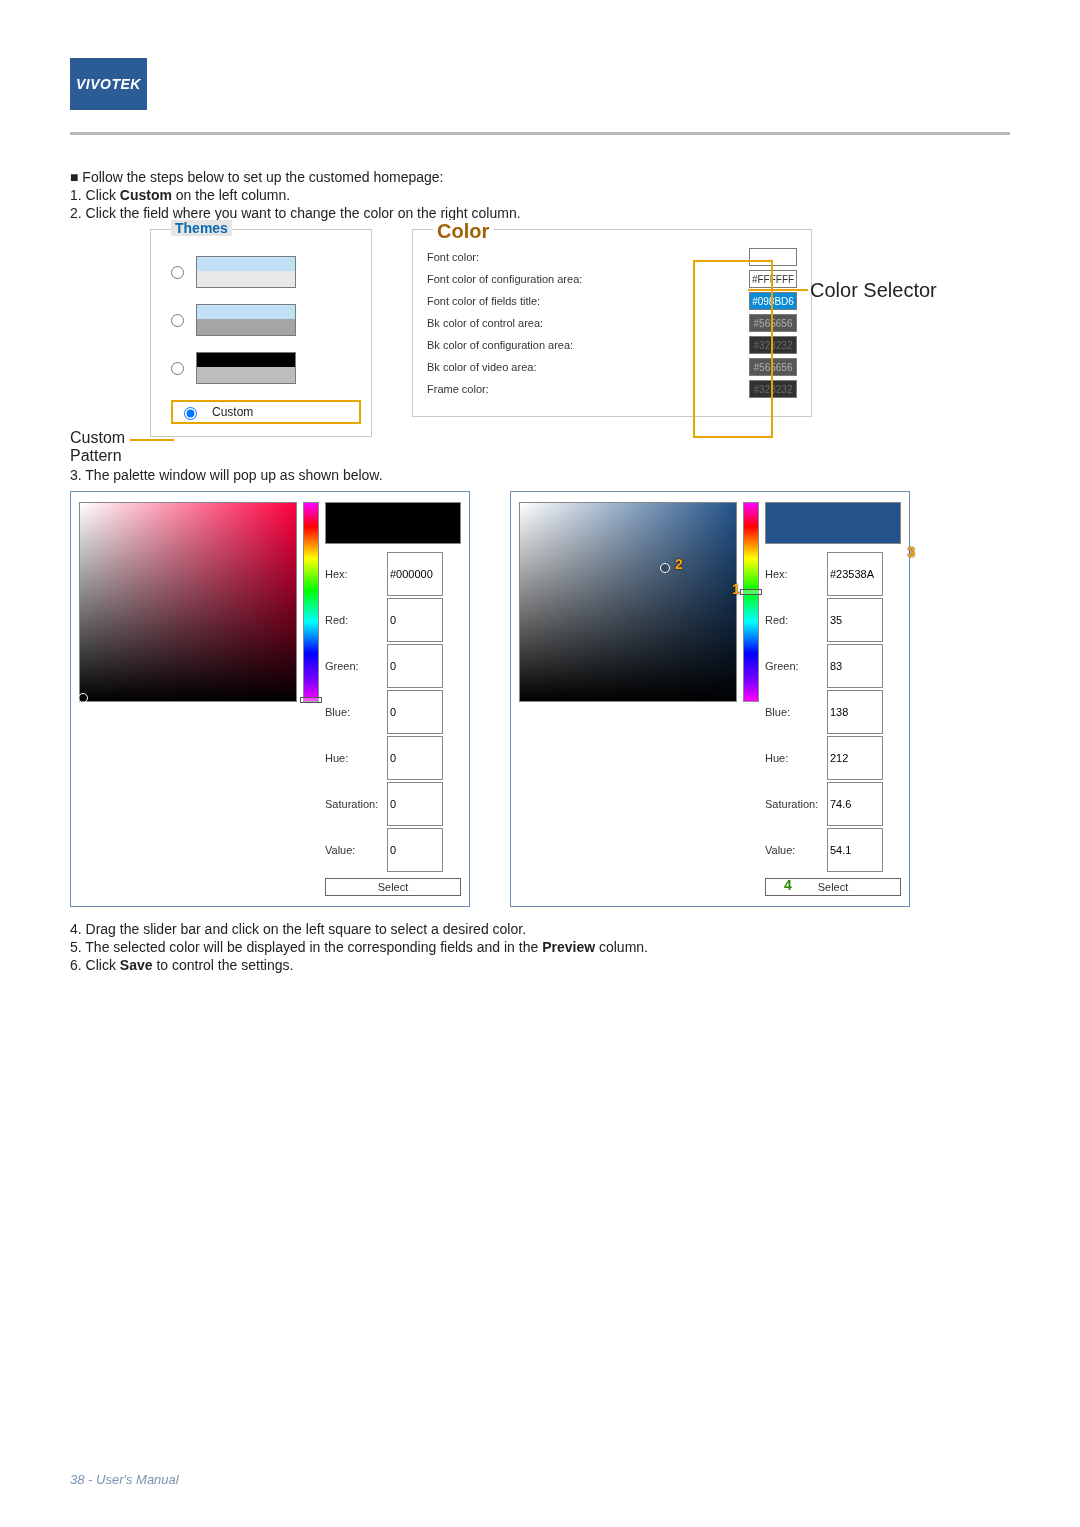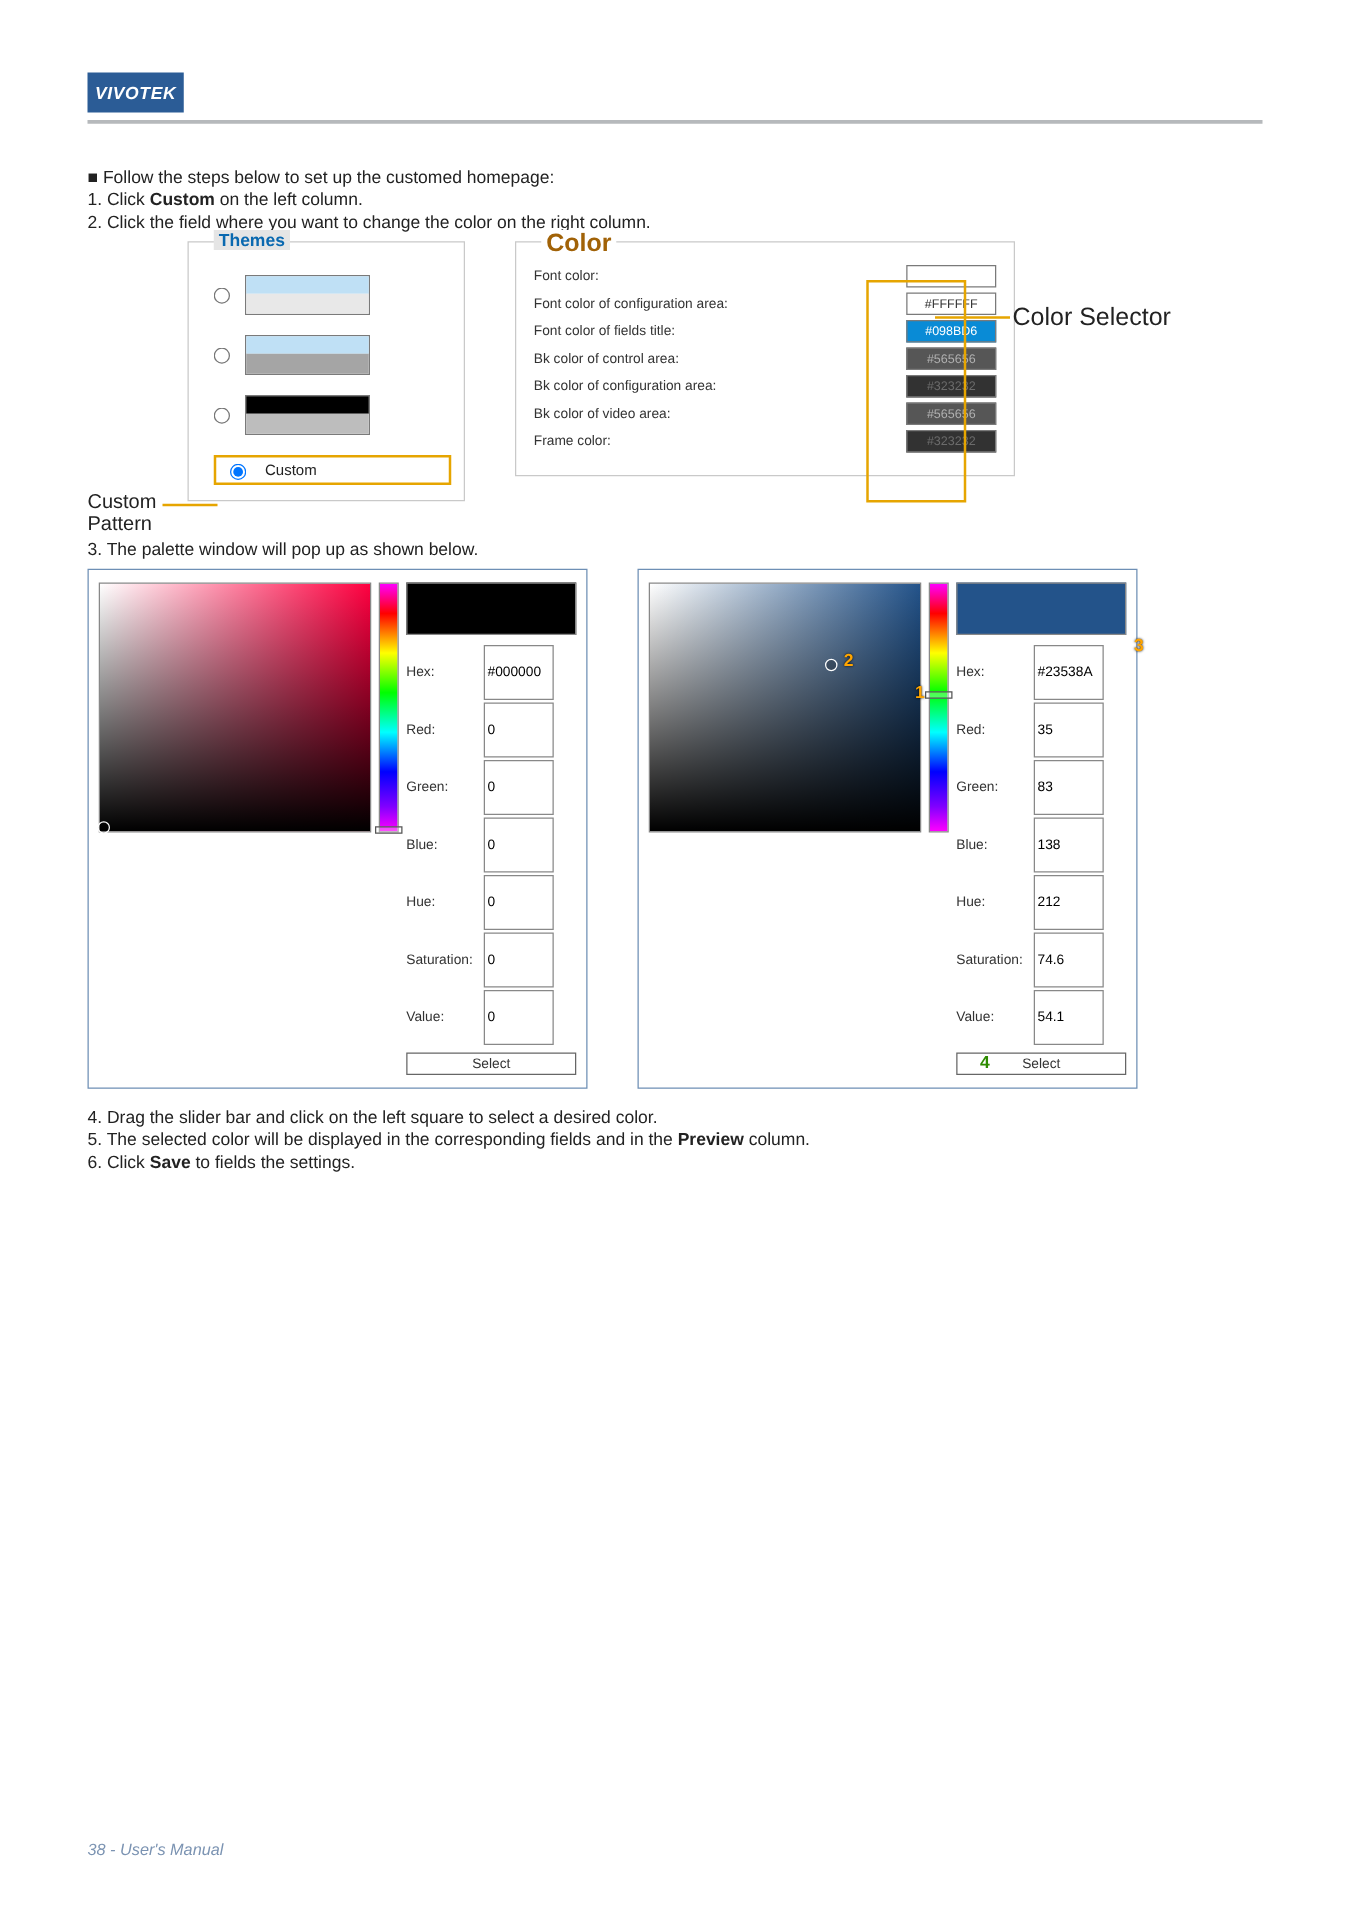--- a/index.html
+++ b/index.html
@@ -16,22 +16,22 @@
     position: relative;
     box-sizing: border-box;
     padding: 58px 70px 40px 70px;
   }
   .brand {
     color: #fff;
     background: #2b5c96;
     font-style: italic;
     font-weight: bold;
     display: inline-block;
-    padding: 8px 6px;
-    margin-bottom: 6px;
+    padding: 18px 6px;
+    margin-bottom: 22px;
     font-size: 14px;
     letter-spacing: 0.5px;
   }
   .rule {
     border: none;
     border-top: 3px solid #b6b9bc;
     margin: 0 0 34px 0;
   }
   .bullet-line {
     margin: 0 0 2px 0;
@@ -127,21 +127,21 @@
     align-items: center;
     justify-content: space-between;
     margin: 4px 0;
     font-size: 11px;
   }
   .color-row .label {
     flex: 1;
     color: #333;
   }
   .color-swatch {
-    width: 72px;
+    width: 48px;
     height: 18px;
     border: 1px solid #7a7a7a;
     font-size: 10px;
     display: flex;
     align-items: center;
     justify-content: center;
     box-sizing: border-box;
   }
   .swatch-empty { background: #fff; }
   .swatch-ffffff { background: #fff; color: #333; }
@@ -464,17 +464,17 @@
       </div>
       <span class="annot" style="right:-6px; top:52px;">3</span>
     </div>
   </div>
 
   <p class="step-line">4. Drag the slider bar and click on the left square to select a desired color.</p>
   <p class="step-line">
     <span>5. The selected color will be displayed in the corresponding fields and in the </span><span class="bold">Preview</span><span> column.</span>
   </p>
   <p class="step-line">
-    <span>6. Click </span><span class="bold">Save</span><span> to fields the settings.</span>
+    <span>6. Click </span><span class="bold">Save</span><span> to control the settings.</span>
   </p>
 
   <div class="footer">38 - User's Manual</div>
 </div>
 
 </body></html>

